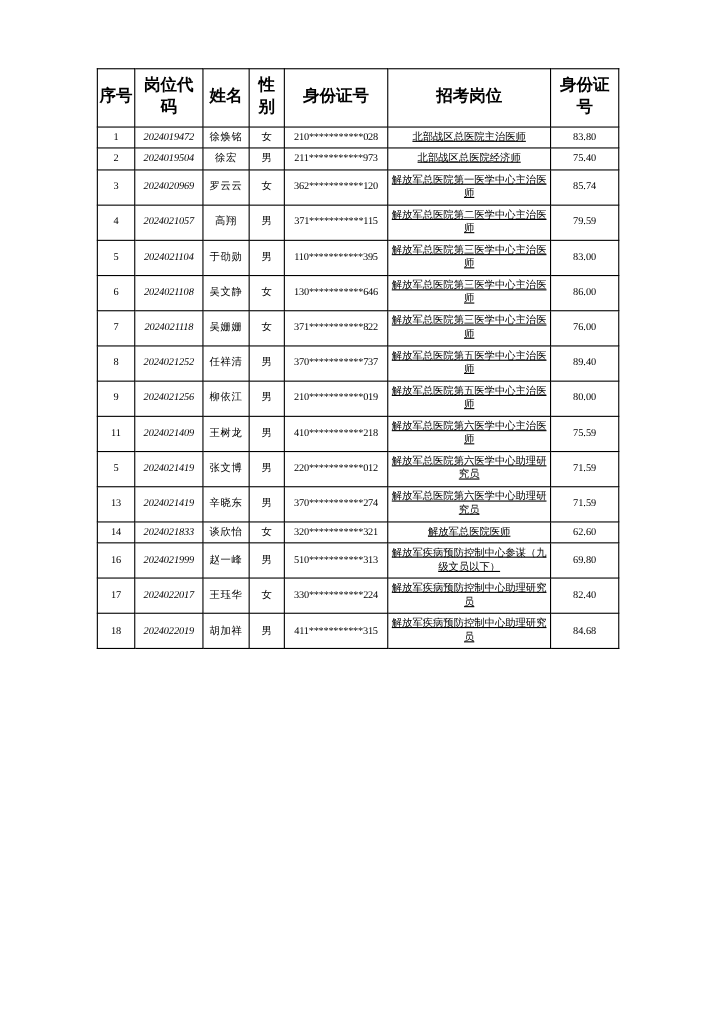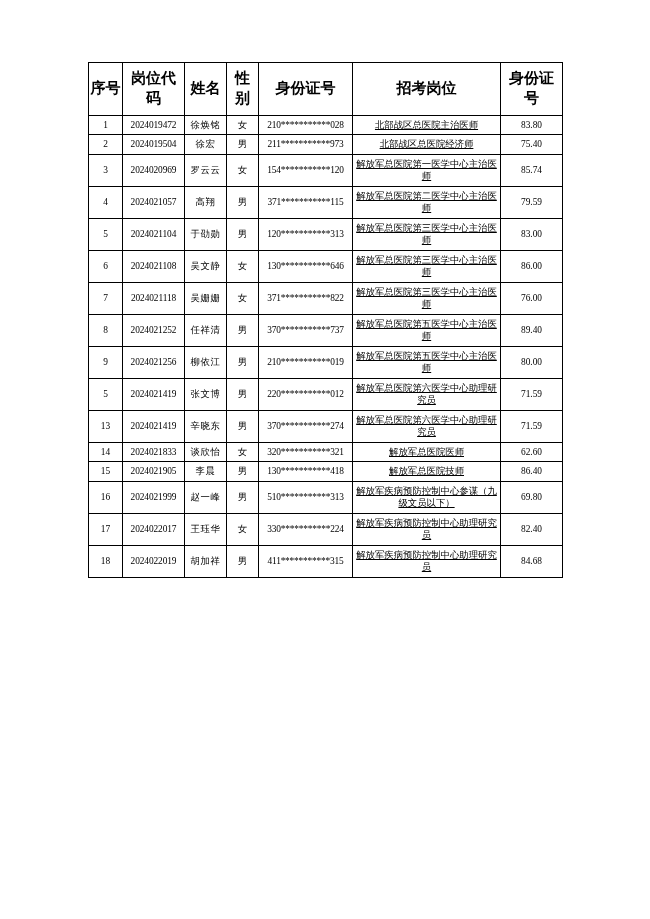--- a/index.html
+++ b/index.html
@@ -44,21 +44,21 @@
   
   col.c0 { width: 34px; }
   col.c1 { width: 62px; }
   col.c2 { width: 42px; }
   col.c3 { width: 32px; }
   col.c4 { width: 94px; }
   col.c5 { width: 148px; }
   col.c6 { width: 62px; }
 
   td.c-idx   { font-size: 9.4px; }
-  td.c-code  { font-size: 9px; letter-spacing: -0.1px; }
+  td.c-code  { font-size: 9px; letter-spacing: -0.1px; font-style: italic; }
   td.c-name  { font-size: 10px; letter-spacing: 0.6px; }
   td.c-sex   { font-size: 9.6px; }
   td.c-id    { font-size: 8.4px; letter-spacing: -0.2px; }
   td.c-post  { font-size: 9.4px; text-align: left; padding-left: 4px; padding-right: 2px; line-height: 1.3; text-decoration: underline; }
   td.c-score { font-size: 9.4px; margin-left: 32px; }
 </style>
 </head>
 <body>
 
 <div class="page">
@@ -100,39 +100,39 @@
           <td class="c-sex">男</td>
           <td class="c-id">211***********973</td>
           <td class="c-post">北部战区总医院经济师</td>
           <td class="c-score">75.40</td>
         </tr>
         <tr>
           <td class="c-idx">3</td>
           <td class="c-code">2024020969</td>
           <td class="c-name">罗云云</td>
           <td class="c-sex">女</td>
-          <td class="c-id">154***********120</td>
+          <td class="c-id">362***********120</td>
           <td class="c-post">解放军总医院第一医学中心主治医师</td>
           <td class="c-score">85.74</td>
         </tr>
         <tr>
           <td class="c-idx">4</td>
           <td class="c-code">2024021057</td>
           <td class="c-name">高翔</td>
           <td class="c-sex">男</td>
           <td class="c-id">371***********115</td>
           <td class="c-post">解放军总医院第二医学中心主治医师</td>
           <td class="c-score">79.59</td>
         </tr>
         <tr>
           <td class="c-idx">5</td>
           <td class="c-code">2024021104</td>
           <td class="c-name">于劭勋</td>
           <td class="c-sex">男</td>
-          <td class="c-id">120***********313</td>
+          <td class="c-id">110***********395</td>
           <td class="c-post">解放军总医院第三医学中心主治医师</td>
           <td class="c-score">83.00</td>
         </tr>
         <tr>
           <td class="c-idx">6</td>
           <td class="c-code">2024021108</td>
           <td class="c-name">吴文静</td>
           <td class="c-sex">女</td>
           <td class="c-id">130***********646</td>
           <td class="c-post">解放军总医院第三医学中心主治医师</td>
@@ -159,20 +159,29 @@
         <tr>
           <td class="c-idx">9</td>
           <td class="c-code">2024021256</td>
           <td class="c-name">柳依江</td>
           <td class="c-sex">男</td>
           <td class="c-id">210***********019</td>
           <td class="c-post">解放军总医院第五医学中心主治医师</td>
           <td class="c-score">80.00</td>
         </tr>
         <tr>
+          <td class="c-idx">11</td>
+          <td class="c-code">2024021409</td>
+          <td class="c-name">王树龙</td>
+          <td class="c-sex">男</td>
+          <td class="c-id">410***********218</td>
+          <td class="c-post">解放军总医院第六医学中心主治医师</td>
+          <td class="c-score">75.59</td>
+        </tr>
+        <tr>
           <td class="c-idx">5</td>
           <td class="c-code">2024021419</td>
           <td class="c-name">张文博</td>
           <td class="c-sex">男</td>
           <td class="c-id">220***********012</td>
           <td class="c-post">解放军总医院第六医学中心助理研究员</td>
           <td class="c-score">71.59</td>
         </tr>
         <tr>
           <td class="c-idx">13</td>
@@ -184,29 +193,20 @@
           <td class="c-score">71.59</td>
         </tr>
         <tr>
           <td class="c-idx">14</td>
           <td class="c-code">2024021833</td>
           <td class="c-name">谈欣怡</td>
           <td class="c-sex">女</td>
           <td class="c-id">320***********321</td>
           <td class="c-post">解放军总医院医师</td>
           <td class="c-score">62.60</td>
-        </tr>
-        <tr>
-          <td class="c-idx">15</td>
-          <td class="c-code">2024021905</td>
-          <td class="c-name">李晨</td>
-          <td class="c-sex">男</td>
-          <td class="c-id">130***********418</td>
-          <td class="c-post">解放军总医院技师</td>
-          <td class="c-score">86.40</td>
         </tr>
         <tr>
           <td class="c-idx">16</td>
           <td class="c-code">2024021999</td>
           <td class="c-name">赵一峰</td>
           <td class="c-sex">男</td>
           <td class="c-id">510***********313</td>
           <td class="c-post">解放军疾病预防控制中心参谋（九级文员以下）</td>
           <td class="c-score">69.80</td>
         </tr>

